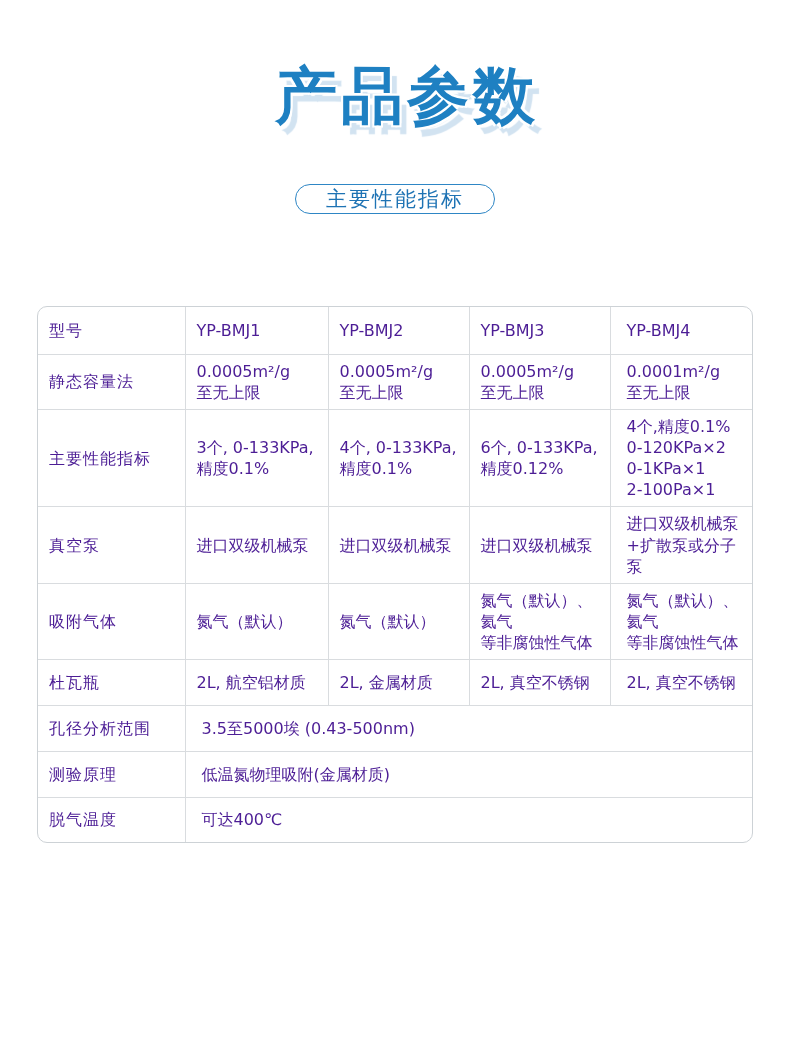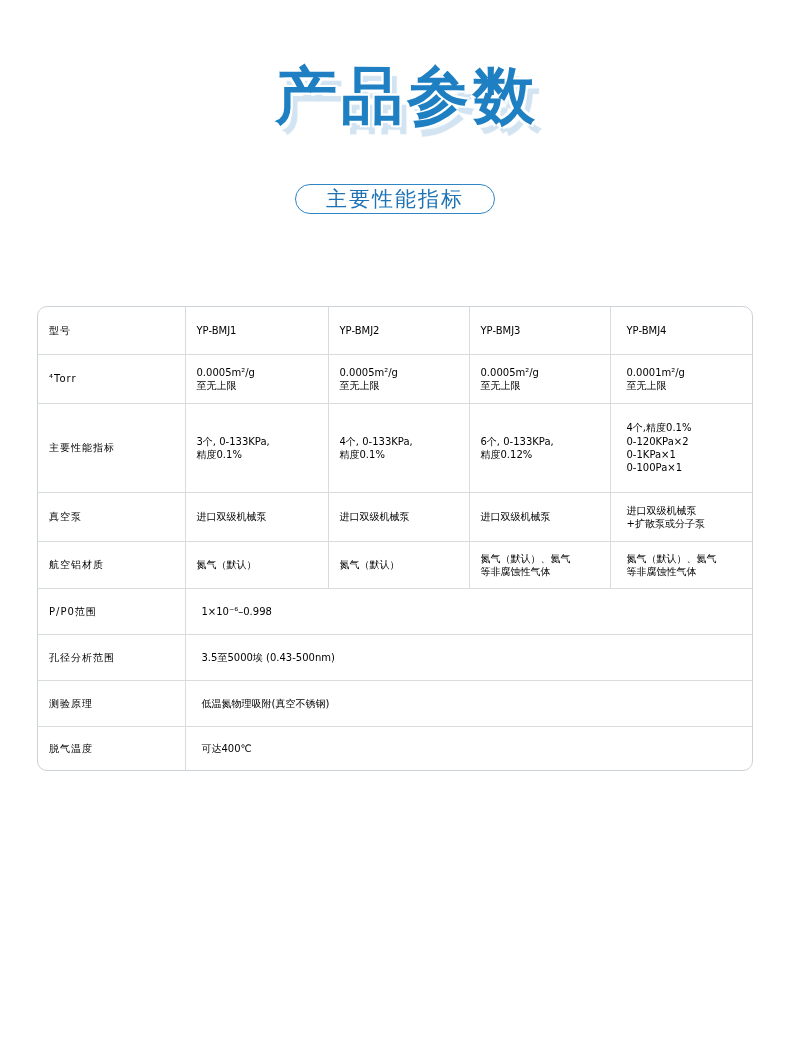--- a/index.html
+++ b/index.html
@@ -45,23 +45,23 @@
   table.spec{
     width:100%;
     border-collapse:collapse;
     table-layout:fixed;
   }
   table.spec td{
     border-right:1px solid #d9dcdf;
     border-bottom:1px solid #d9dcdf;
     vertical-align:middle;
     padding:6px 11px;
-    font-size:10px;
+    font-size:16px;
     line-height:1.32;
-    color:#000000;
+    color:#4c1d95;
     white-space:pre-line;
     word-break:break-word;
   }
   table.spec tr td:last-child{border-right:none;padding-left:16px;}
   table.spec tr:last-child td{border-bottom:none;}
   td.lbl{
     color:#2d68a8;
     font-size:16.5px;
     letter-spacing:1px;
     padding-left:11px;
@@ -88,71 +88,74 @@
     </colgroup>
     <tbody>
       <tr style="height:47px">
         <td class="lbl">型号</td>
         <td class="val">YP-BMJ1</td>
         <td class="val">YP-BMJ2</td>
         <td class="val">YP-BMJ3</td>
         <td class="val">YP-BMJ4</td>
       </tr>
       <tr style="height:49px">
-        <td class="lbl">⁴Torr</td>
+        <td class="lbl">静态容量法</td>
         <td class="val">0.0005m²/g
 至无上限</td>
         <td class="val">0.0005m²/g
 至无上限</td>
         <td class="val">0.0005m²/g
 至无上限</td>
         <td class="val">0.0001m²/g
 至无上限</td>
       </tr>
       <tr style="height:89px">
         <td class="lbl">主要性能指标</td>
         <td class="val">3个, 0-133KPa,
 精度0.1%</td>
         <td class="val">4个, 0-133KPa,
 精度0.1%</td>
         <td class="val">6个, 0-133KPa,
 精度0.12%</td>
         <td class="val small">4个,精度0.1%
 0-120KPa×2
 0-1KPa×1
-0-100Pa×1</td>
+2-100Pa×1</td>
       </tr>
       <tr style="height:49px">
         <td class="lbl">真空泵</td>
         <td class="val">进口双级机械泵</td>
         <td class="val">进口双级机械泵</td>
         <td class="val">进口双级机械泵</td>
         <td class="val small">进口双级机械泵
 +扩散泵或分子泵</td>
       </tr>
       <tr style="height:47px">
-        <td class="lbl">航空铝材质</td>
+        <td class="lbl">吸附气体</td>
         <td class="val">氮气（默认）</td>
         <td class="val">氮气（默认）</td>
         <td class="val small">氮气（默认）、氦气
 等非腐蚀性气体</td>
         <td class="val small">氮气（默认）、氦气
 等非腐蚀性气体</td>
       </tr>
       <tr style="height:46px">
-        <td class="lbl">P/P0范围</td>
-        <td class="val" colspan="4">1×10⁻⁶–0.998</td>
+        <td class="lbl">杜瓦瓶</td>
+        <td class="val">2L, 航空铝材质</td>
+        <td class="val">2L, 金属材质</td>
+        <td class="val">2L, 真空不锈钢</td>
+        <td class="val">2L, 真空不锈钢</td>
       </tr>
       <tr style="height:46px">
         <td class="lbl">孔径分析范围</td>
         <td class="val" colspan="4">3.5至5000埃 (0.43-500nm)</td>
       </tr>
       <tr style="height:46px">
         <td class="lbl">测验原理</td>
-        <td class="val" colspan="4">低温氮物理吸附(真空不锈钢)</td>
+        <td class="val" colspan="4">低温氮物理吸附(金属材质)</td>
       </tr>
       <tr style="height:44px">
         <td class="lbl">脱气温度</td>
         <td class="val" colspan="4">可达400℃</td>
       </tr>
     </tbody>
   </table>
 </div>
 
 </body></html>

